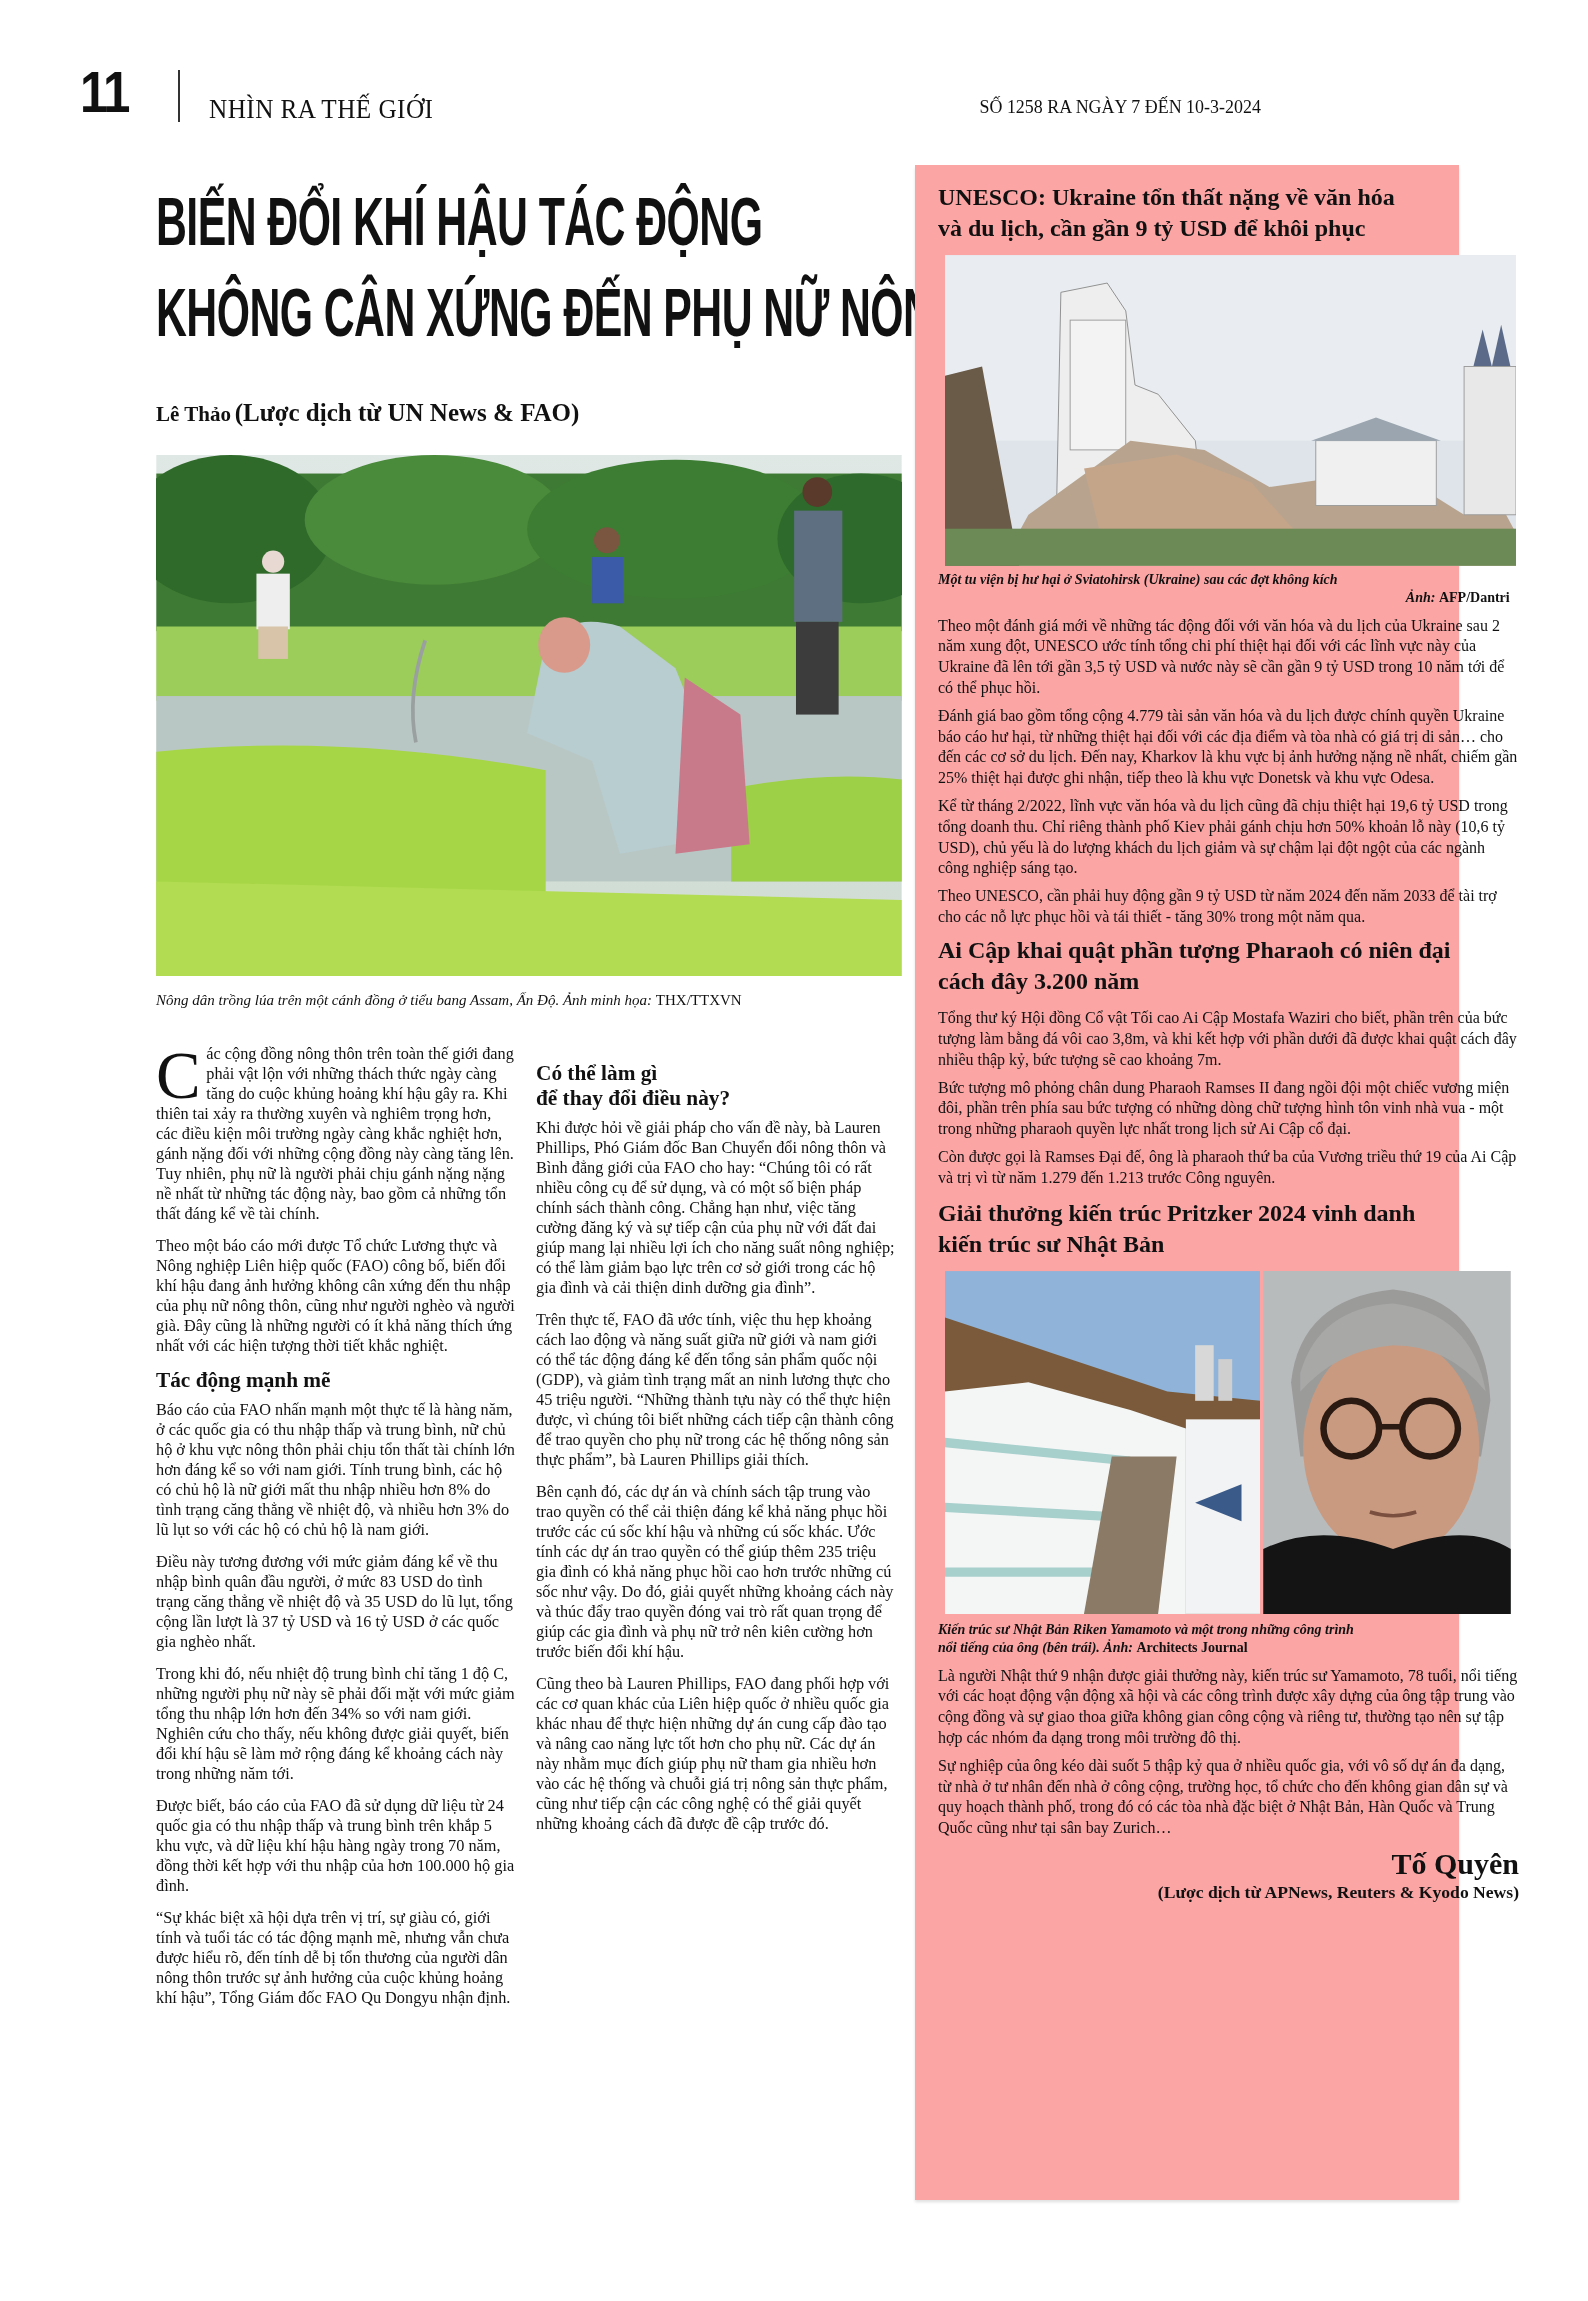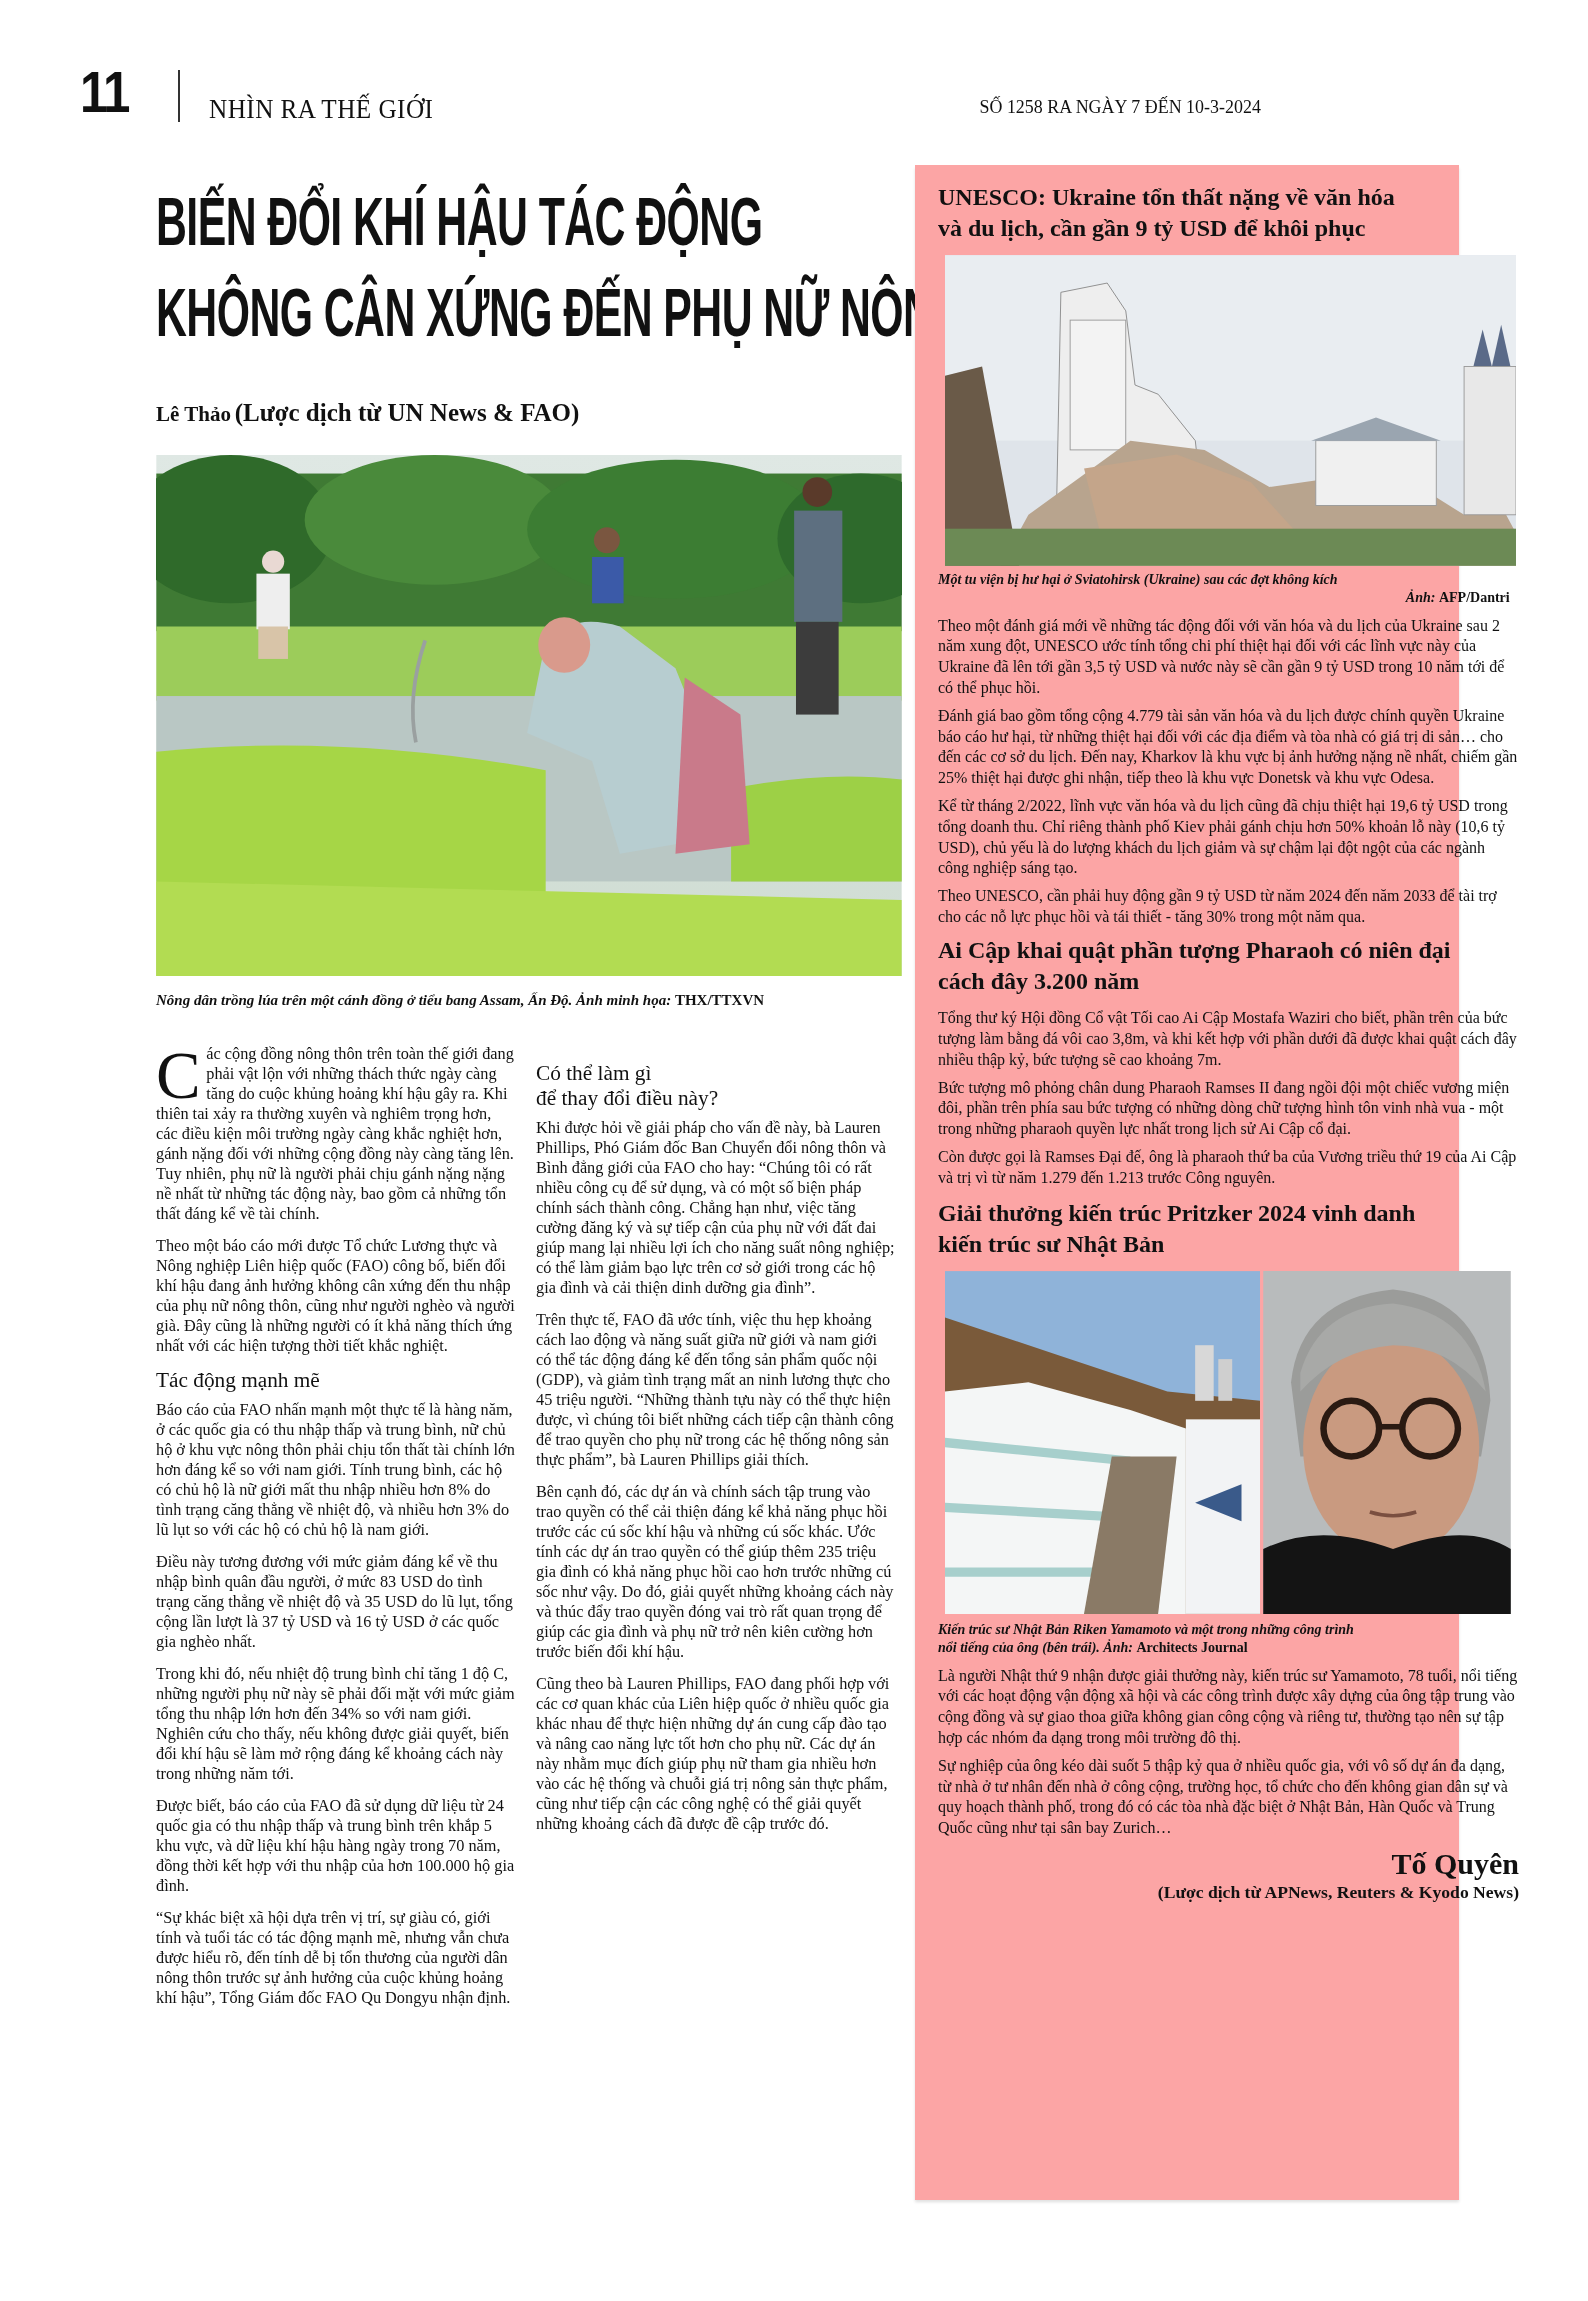--- a/index.html
+++ b/index.html
@@ -12,28 +12,28 @@
   .section { position:absolute; left:209px; top:93px; font-size:28px; letter-spacing:0.5px; transform:scaleX(0.9); transform-origin:left top; }
   .issue { position:absolute; right:45px; top:96px; font-size:19.5px; transform:scaleX(0.92); transform-origin:right top; }
 
   
   .headline { position:absolute; left:156px; top:176px; font-family:"Liberation Sans", sans-serif; font-weight:bold; font-size:69px; line-height:91px; transform:scaleX(0.62); transform-origin:left top; white-space:nowrap; letter-spacing:-0.9px; }
   .byline { position:absolute; left:156px; top:399px; white-space:nowrap; }
   .byline .author { font-weight:bold; font-size:21px; }
   .byline .src { font-weight:bold; font-size:25px; }
 
   .hero { position:absolute; left:156px; top:455px; width:746px; height:521px; overflow:hidden; }
-  .caption-main { position:absolute; left:156px; top:992px; font-size:15px; font-style:italic; font-weight:bold; white-space:nowrap; }
+  .caption-main { position:absolute; left:156px; top:992px; font-size:15px; font-style:italic; font-weight:normal; white-space:nowrap; }
   .caption-main .credit { font-style:normal; }
 
   .col { position:absolute; top:1044px; width:360px; font-size:16.3px; line-height:20px; text-align:left; }
   .col1 { left:156px; }
   .col2 { left:536px; }
   .col p { margin:0 0 12px 0; }
-  .col h3 { font-size:21.3px; font-weight:normal; margin:5.6px 0 7.4px 0; line-height:25px; }
+  .col h3 { font-size:21.3px; font-weight:bold; margin:5.6px 0 7.4px 0; line-height:25px; }
   .dropcap { float:left; font-size:67px; line-height:54px; padding:3.7px 5.6px 0 0; }
 
   
   .sidebar { position:absolute; left:915px; top:165px; width:544px; height:2035px; background:#fca5a5; box-shadow:0 2.8px 2.8px rgba(0,0,0,0.12); }
   .sb-inner { position:absolute; left:23px; top:0; width:581px; }
   .sb-title { font-weight:bold; font-size:24px; line-height:31px; margin:16.7px 0 11px 0; }
   .sb-title.t1 { margin-top:16.7px; }
   .sb-img1 { width:571px; height:311px; margin:0 0 5.6px 7.4px; overflow:hidden; }
   .sb-cap { font-size:14px; font-style:italic; font-weight:bold; line-height:17.6px; margin:0 0 9.3px 0; }
   .sb-cap .credit-line { display:block; text-align:right; padding-right:9.3px; }

